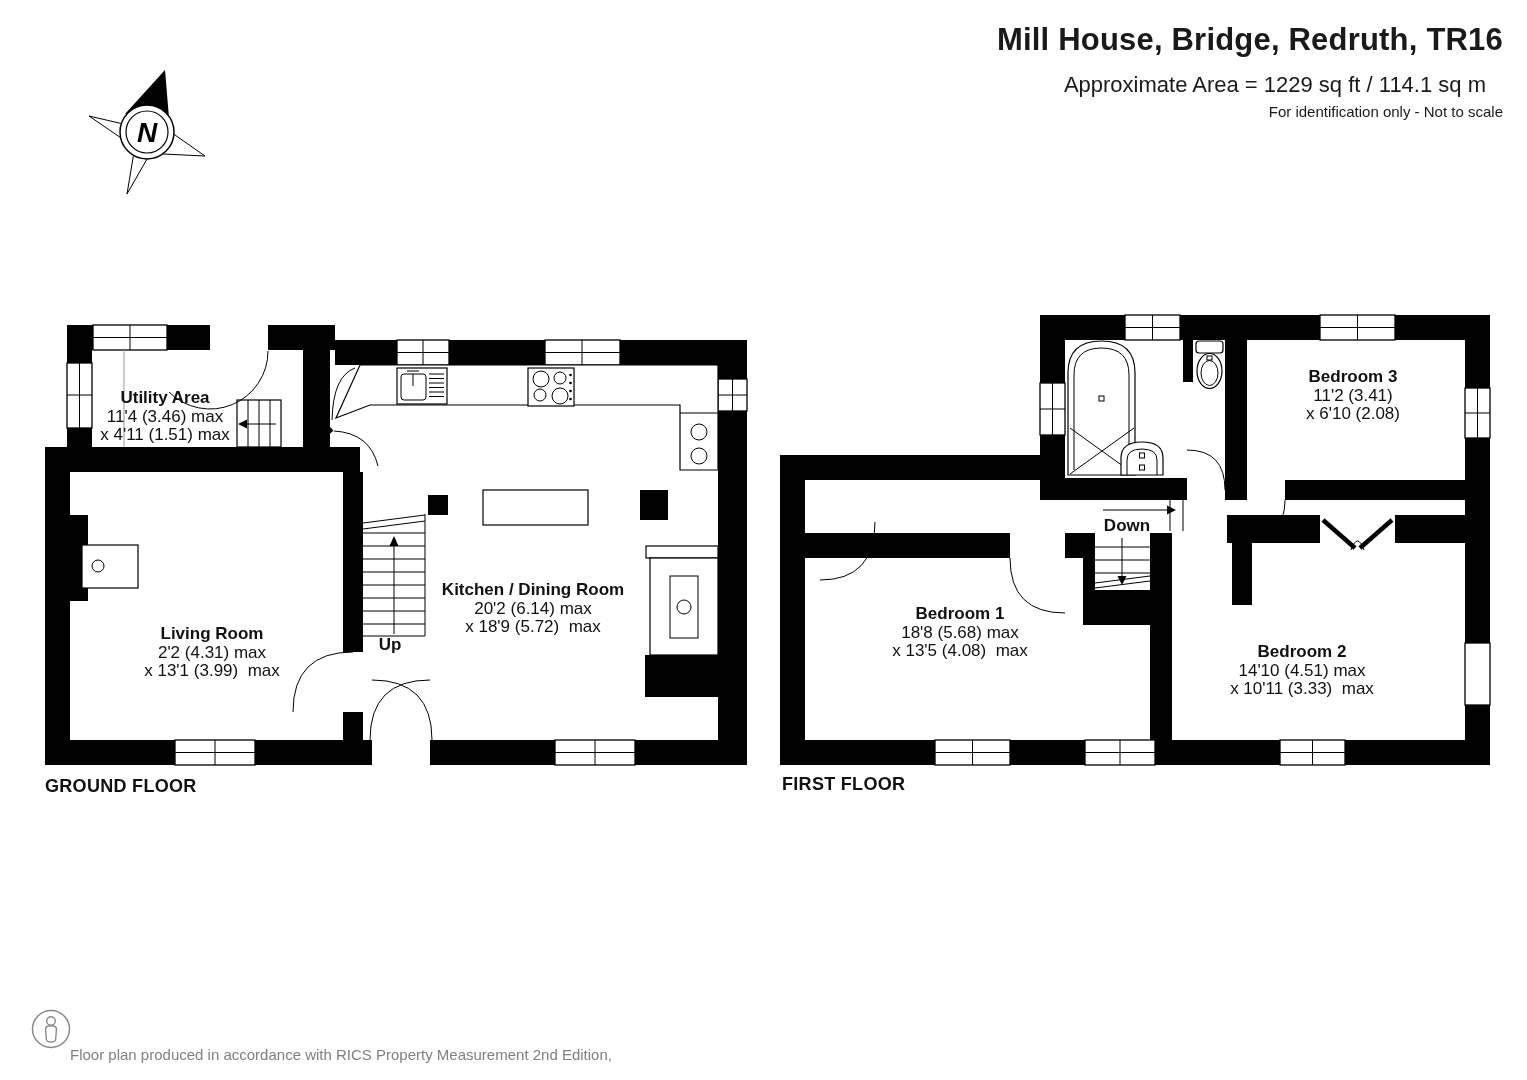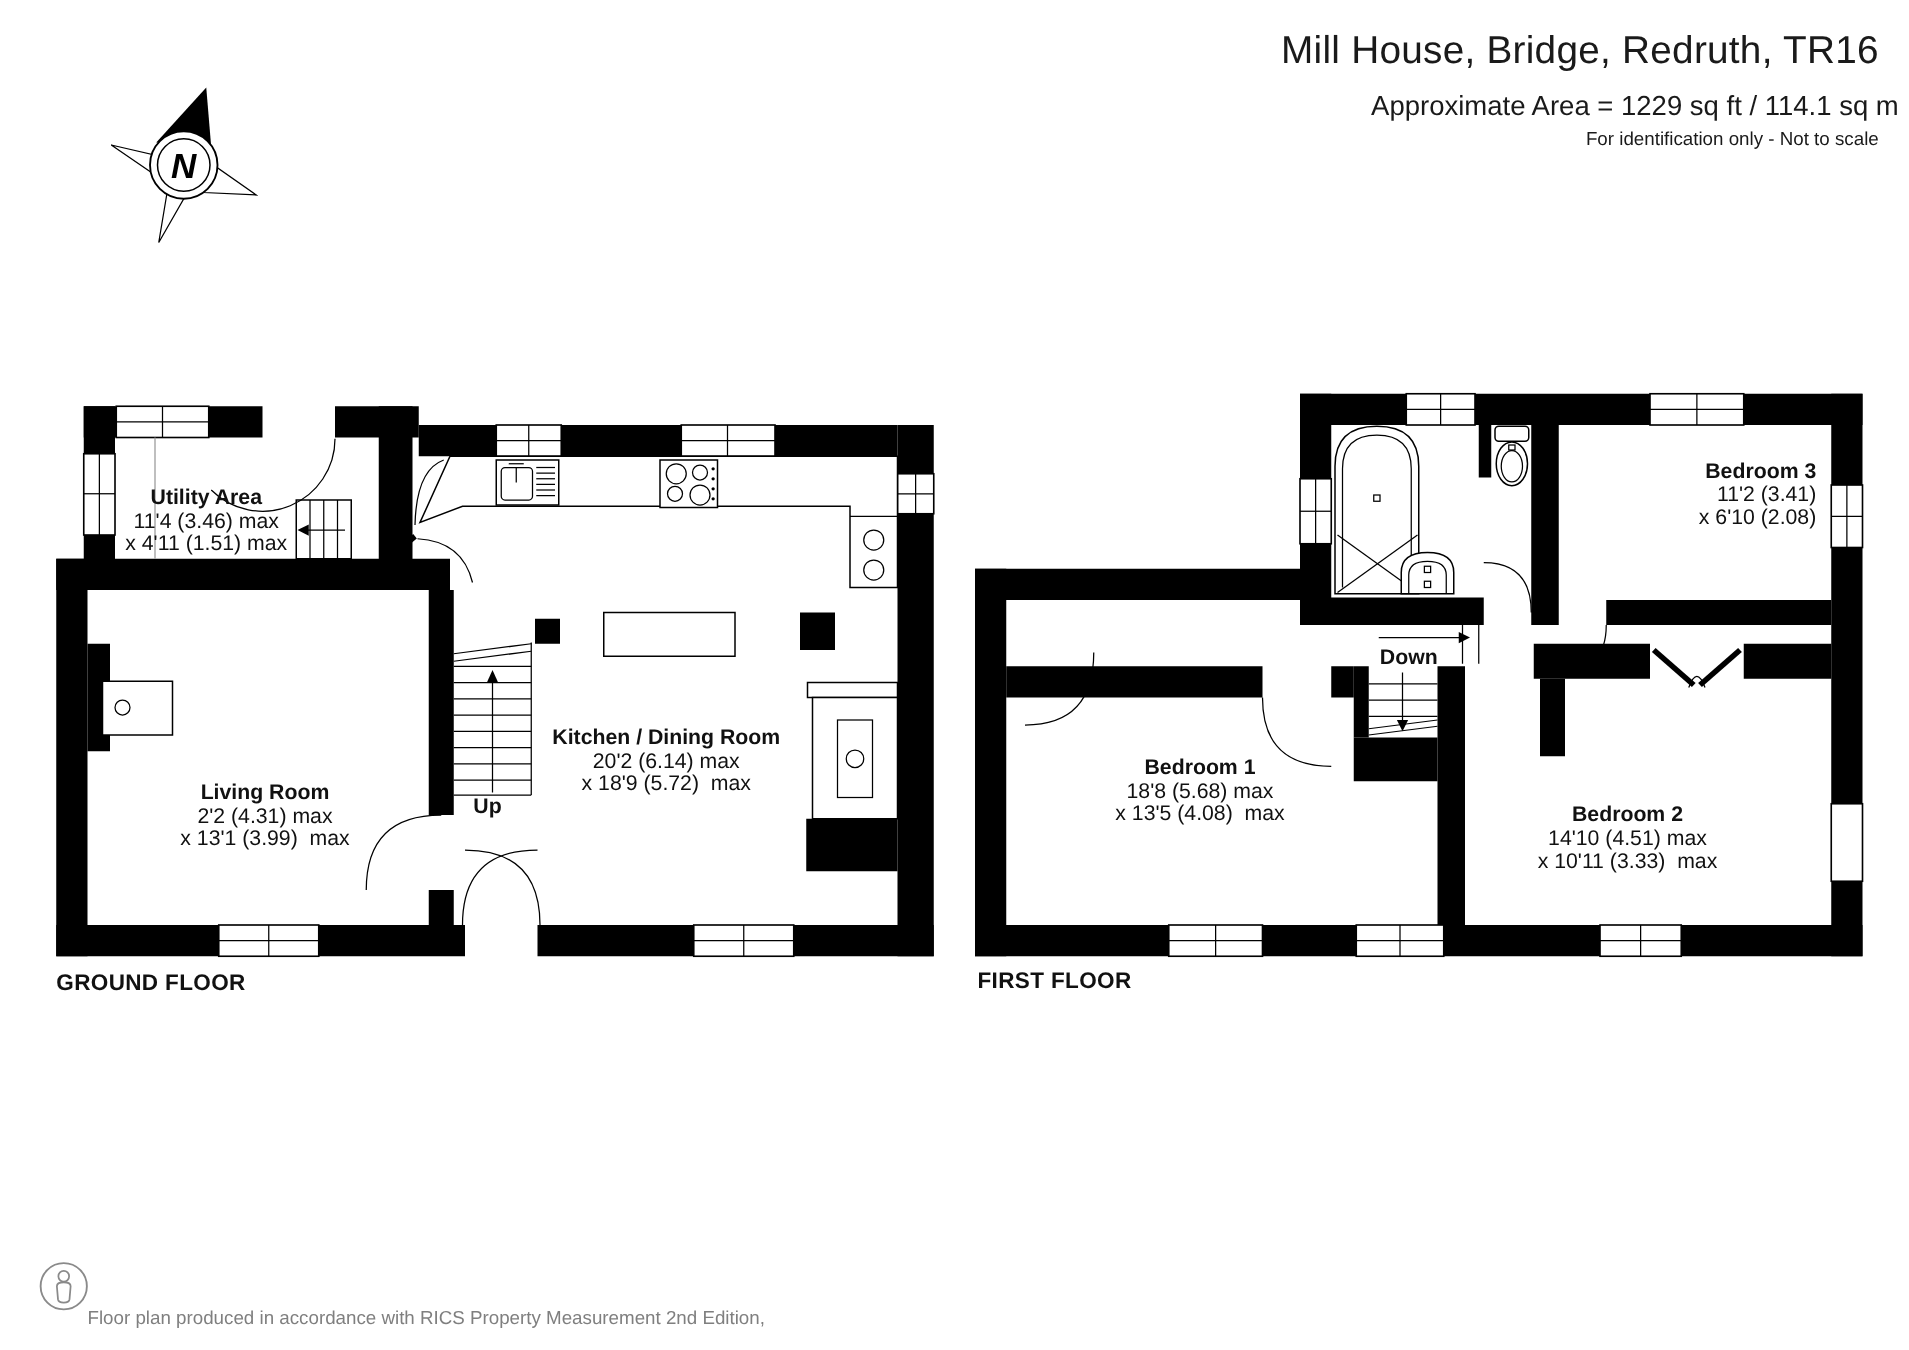--- a/index.html
+++ b/index.html
@@ -1,20 +1,20 @@
 <!DOCTYPE html>
 <html><head>
 <meta charset="utf-8">
 <style>
   html,body{margin:0;padding:0;background:#fff;}
   #canvas{position:relative;width:1527px;height:1080px;background:#fff;overflow:hidden;
           font-family:"Liberation Sans","DejaVu Sans",sans-serif;color:#1a1a1a;}
   .abs{position:absolute;}
-  .hdr-title{top:22px;right:24px;font-size:31px;font-weight:normal;text-align:right;letter-spacing:.2px;}
-  .hdr-area{top:72px;right:8px;font-size:22px;text-align:right;}
+  .hdr-title{top:22px;right:24px;font-size:31px;font-weight:bold;text-align:right;letter-spacing:.2px;}
+  .hdr-area{top:72px;right:41px;font-size:22px;text-align:right;}
   .hdr-disc{top:103px;right:24px;font-size:15px;text-align:right;}
   .room-label{position:absolute;text-align:center;font-size:17px;line-height:18.5px;color:#111;}
   .room-label span{display:block;white-space:pre;}
   .rname{font-weight:bold;}
   .floor-label{position:absolute;font-size:18px;font-weight:bold;letter-spacing:.3px;color:#111;}
   .stair-label{position:absolute;font-size:17px;font-weight:bold;text-align:center;color:#111;}
   .footer-text{position:absolute;left:70px;top:1006px;font-size:15px;line-height:19.5px;color:#7f7f7f;white-space:pre;}
   svg{position:absolute;overflow:visible;}
   .wall rect{fill:#000;}
   .win{fill:#fff;stroke:#000;stroke-width:1.3px;}
@@ -319,21 +319,21 @@
   <div class="room-label" style="left:860px;top:605px;width:200px;">
     <span class="rname">Bedroom 1</span>
     <span>18'8 (5.68) max</span>
     <span>x 13'5 (4.08)  max</span>
   </div>
   <div class="room-label" style="left:1192px;top:643px;width:220px;">
     <span class="rname">Bedroom 2</span>
     <span>14'10 (4.51) max</span>
     <span>x 10'11 (3.33)  max</span>
   </div>
-  <div class="room-label" style="left:1253px;top:368px;width:200px;text-align:right;">
+  <div class="room-label" style="left:1253px;top:368px;width:200px;">
     <span class="rname">Bedroom 3</span>
     <span>11'2 (3.41)</span>
     <span>x 6'10 (2.08)</span>
   </div>
   <div class="stair-label" style="left:1097px;top:516px;width:60px;">Down</div>
   <div class="floor-label" style="left:782px;top:774px;">FIRST FLOOR</div>
 
   <svg style="left:30px;top:1008px;" width="42" height="42" viewBox="0 0 42 42">
     <circle cx="21" cy="21" r="18.5" fill="#fff" stroke="#8a8a8a" stroke-width="1.5"></circle>
     <circle cx="21" cy="13" r="4.3" fill="#fff" stroke="#8a8a8a" stroke-width="1.4"></circle>

